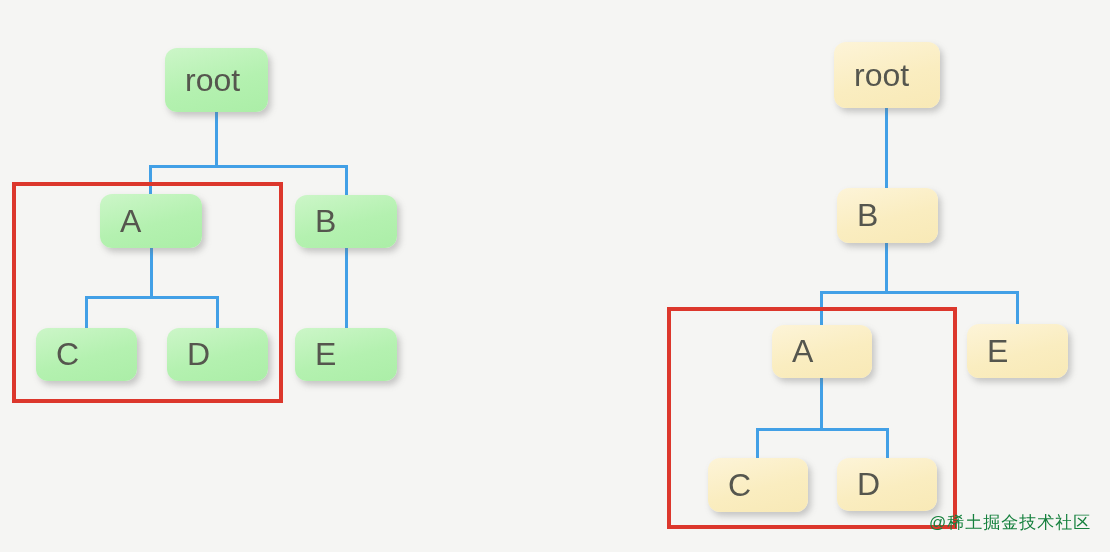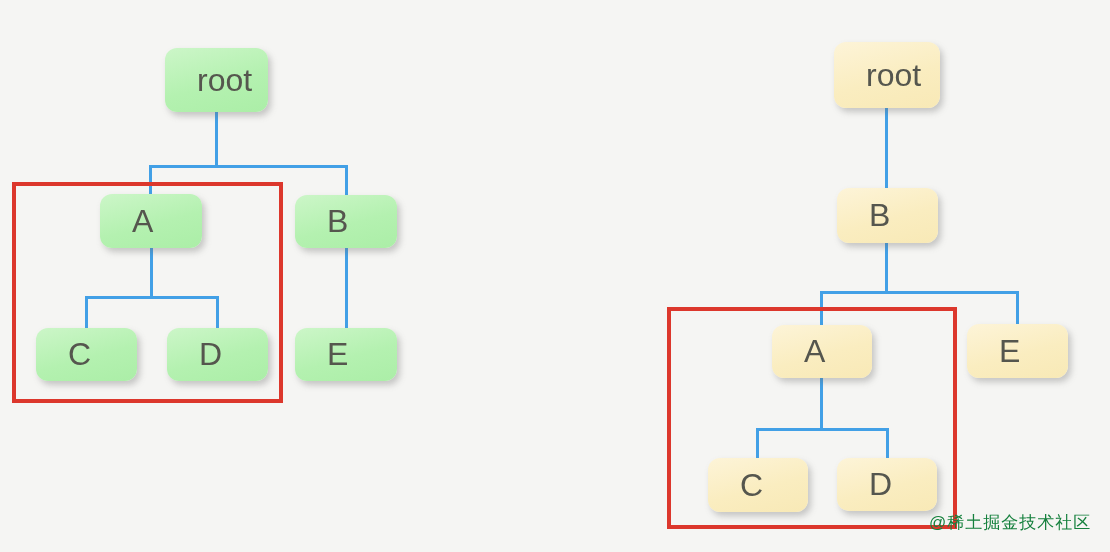--- a/index.html
+++ b/index.html
@@ -6,21 +6,21 @@
   body{
     width:1110px;height:552px;position:relative;overflow:hidden;
     background:#f5f5f3;
     font-family:"Liberation Sans","DejaVu Sans",sans-serif;
   }
   .tree{position:absolute;inset:0;}
   .node{
     position:absolute;box-sizing:border-box;
     border-radius:12px;
     display:flex;align-items:center;
-    padding-left:32px;
+    padding-left:20px;
     font-size:32px;color:#55564e;
     box-shadow:3px 4px 6px rgba(110,110,110,.35);
   }
   .node.green{background:linear-gradient(165deg,#ccf6c8 0%,#b4f1b0 55%,#abeea7 100%);}
   .node.yellow{background:linear-gradient(165deg,#fdf4d8 0%,#faedc0 55%,#f8e9b6 100%);}
   .line{position:absolute;background:#42a0e6;}
   .line.v{width:3px;}
   .line.h{height:3px;}
   .hl{
     position:absolute;box-sizing:border-box;

